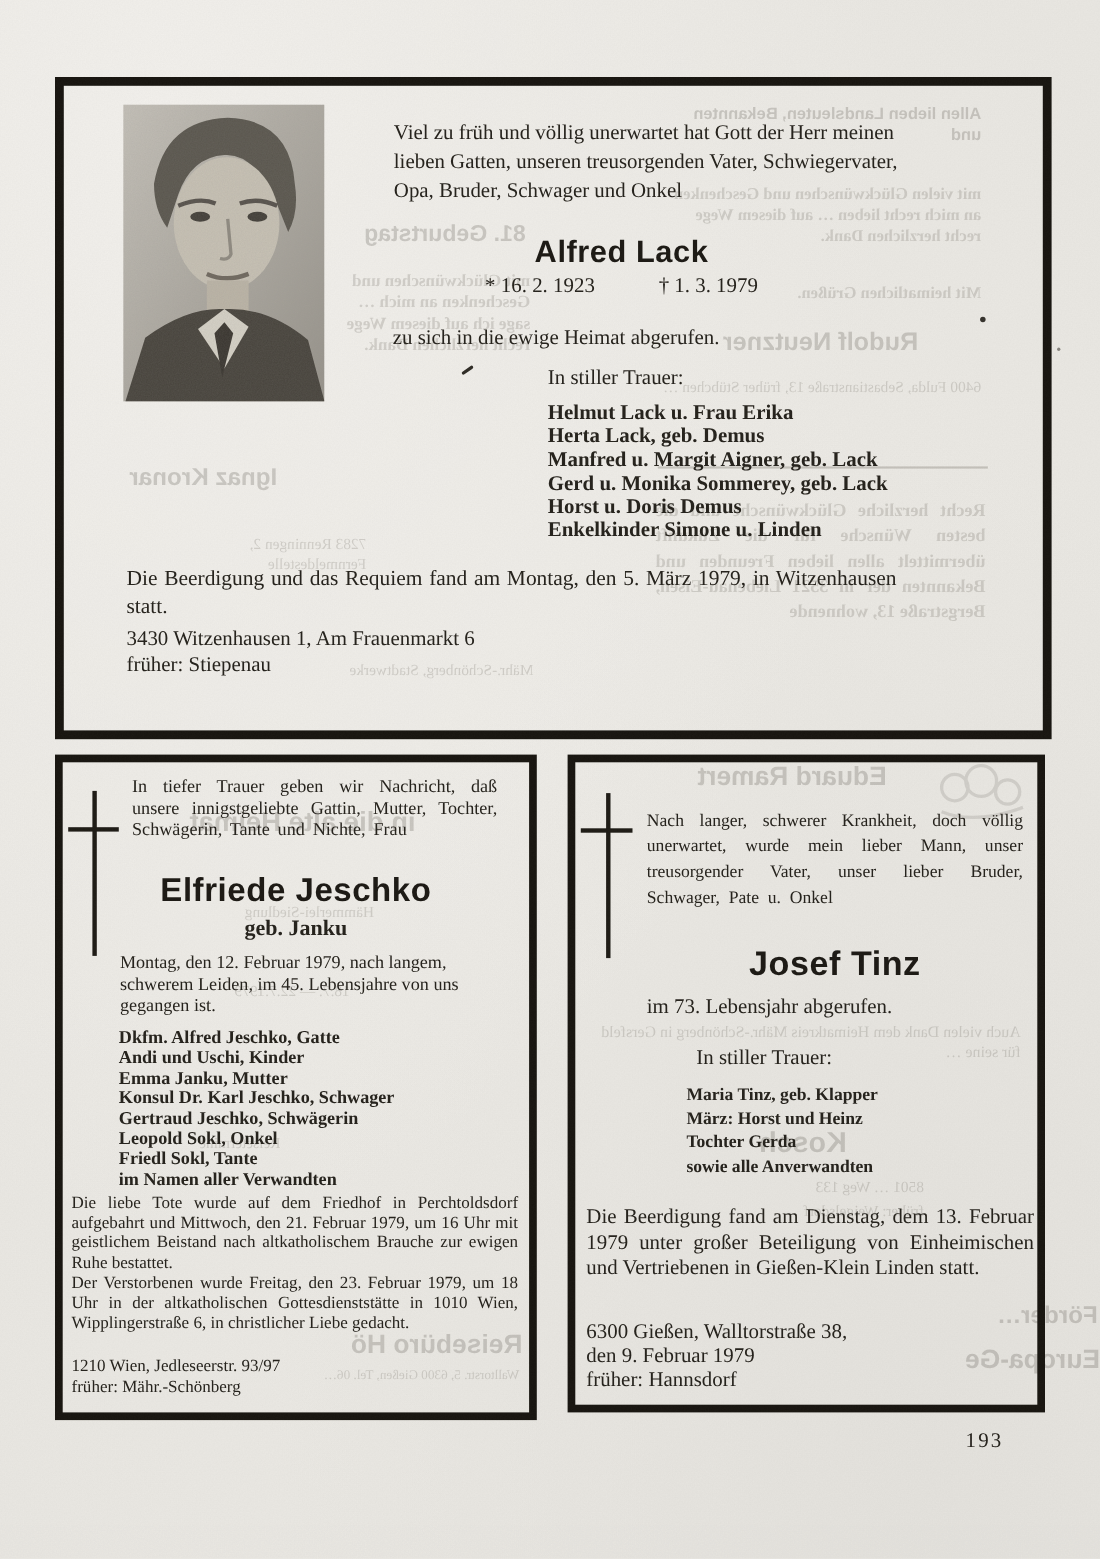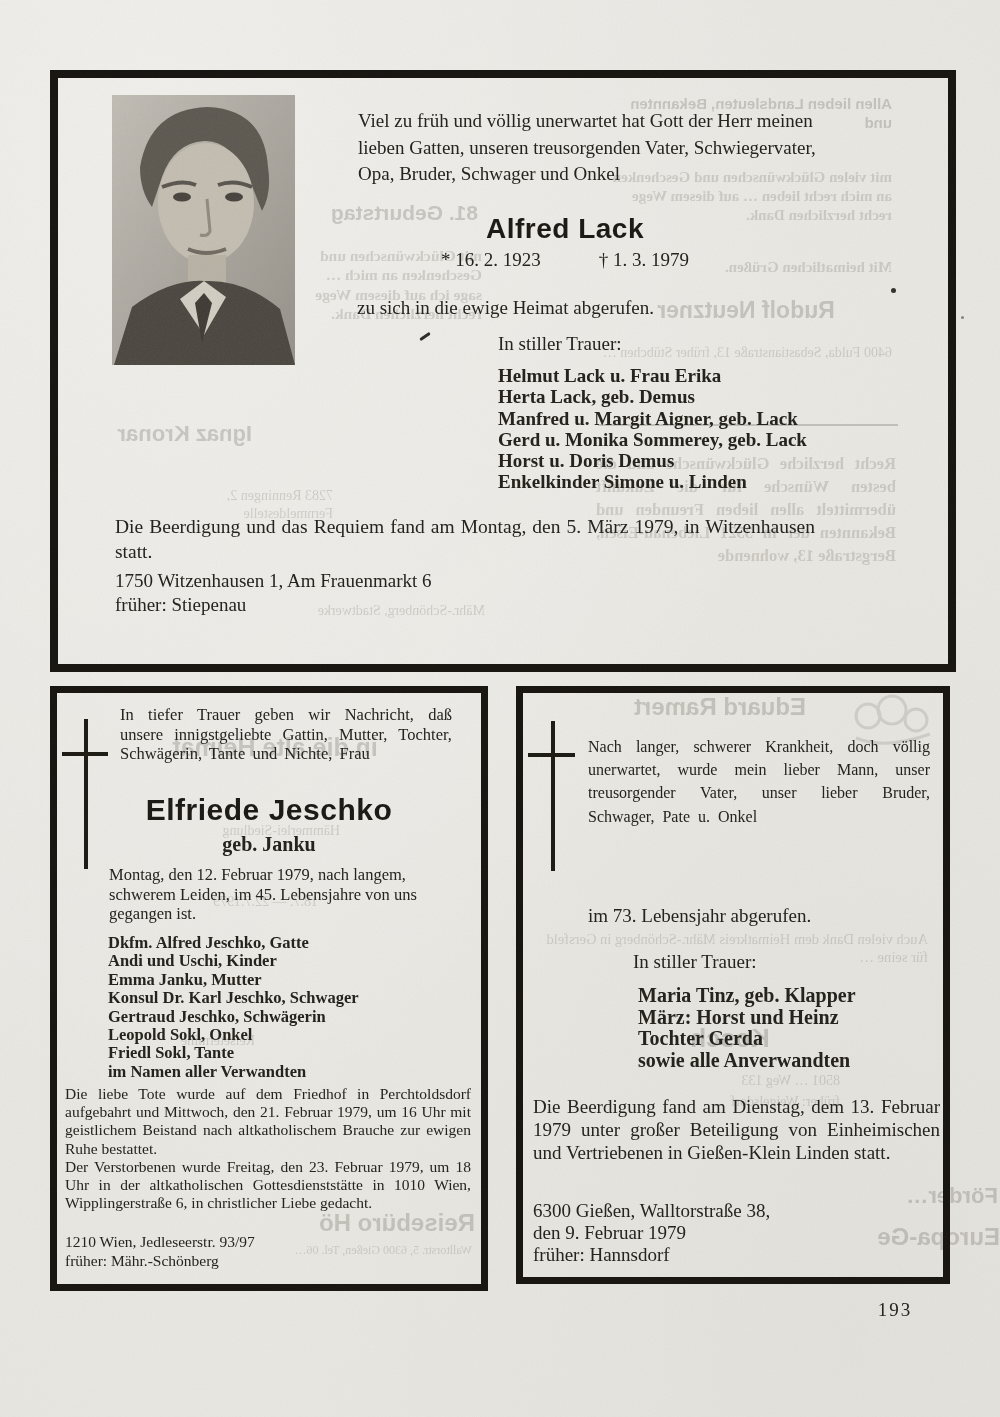--- a/index.html
+++ b/index.html
@@ -121,21 +121,21 @@
   <div class="abs ser bold" style="left:440px;top:287px;font-size:19px;line-height:21.3px;">
     <div class="mline">Helmut Lack u. Frau Erika</div>
     <div class="mline">Herta Lack, geb. Demus</div>
     <div class="mline">Manfred u. Margit Aigner, geb. Lack</div>
     <div class="mline">Gerd u. Monika Sommerey, geb. Lack</div>
     <div class="mline">Horst u. Doris Demus</div>
     <div class="mline">Enkelkinder Simone u. Linden</div>
   </div>
 
   <div class="abs ser just" style="left:57px;top:437px;width:700px;font-size:19.5px;line-height:24.5px;">Die Beerdigung und das Requiem fand am Montag, den 5. März 1979, in Witzenhausen statt.</div>
-  <div class="abs ser" style="left:57px;top:492px;font-size:19px;">1750 Witzenhausen 1, Am Frauenmarkt 6</div>
+  <div class="abs ser" style="left:57px;top:492px;font-size:19px;">3430 Witzenhausen 1, Am Frauenmarkt 6</div>
   <div class="abs ser" style="left:57px;top:516px;font-size:19px;">früher: Stiepenau</div>
 </div>
 
 <div class="box content" id="box-jeschko" style="left:50px;top:686px;width:438px;height:605px;border-width:7px;">
   <div>
     <div class="cross-v" style="left:27px;top:26px;height:150px;"></div>
     <div class="cross-h" style="left:5px;top:59px;width:46px;"></div>
   </div>
 
   <div class="abs ser just" style="left:63px;top:12px;width:332px;font-size:16.5px;line-height:19.5px;word-spacing:3px;">In tiefer Trauer geben wir Nachricht, daß unsere innigstgeliebte Gattin, Mutter, Tochter, Schwägerin, Tante und Nichte, Frau</div>
@@ -163,25 +163,26 @@
 </div>
 
 <div class="box content" id="box-tinz" style="left:516px;top:686px;width:434px;height:598px;border-width:7px;">
   <div>
     <div class="cross-v" style="left:28px;top:28px;height:150px;"></div>
     <div class="cross-h" style="left:5px;top:60px;width:47px;"></div>
   </div>
 
   <div class="abs ser just" style="left:65px;top:42px;width:342px;font-size:16px;line-height:23.2px;word-spacing:4px;">Nach langer, schwerer Krankheit, doch völlig unerwartet, wurde mein lieber Mann, unser treusorgender Vater, unser lieber Bruder, Schwager, Pate u. Onkel</div>
 
+  <div class="abs center name-heading" style="left:65px;top:165px;width:342px;font-size:31px;">Josef Tinz</div>
   <div class="abs ser" style="left:65px;top:212px;font-size:19px;">im 73. Lebensjahr abgerufen.</div>
 
   <div class="abs ser" style="left:110px;top:258px;font-size:19px;">In stiller Trauer:</div>
 
-  <div class="abs ser bold" style="left:115px;top:292px;font-size:20px;line-height:21.6px;">
+  <div class="abs ser bold" style="left:101px;top:292px;font-size:16px;line-height:21.6px;">
     <div class="mline">Maria Tinz, geb. Klapper</div>
     <div class="mline">März: Horst und Heinz</div>
     <div class="mline">Tochter Gerda</div>
     <div class="mline">sowie alle Anverwandten</div>
   </div>
 
   <div class="abs ser just" style="left:10px;top:402px;width:407px;font-size:19px;line-height:23px;">Die Beerdigung fand am Dienstag, dem 13. Februar 1979 unter großer Beteiligung von Einheimischen und Vertriebenen in Gießen-Klein Linden statt.</div>
   <div class="abs ser" style="left:10px;top:507px;font-size:19px;line-height:22px;">
     <div>6300 Gießen, Walltorstraße 38,</div>
     <div>den 9. Februar 1979</div>

